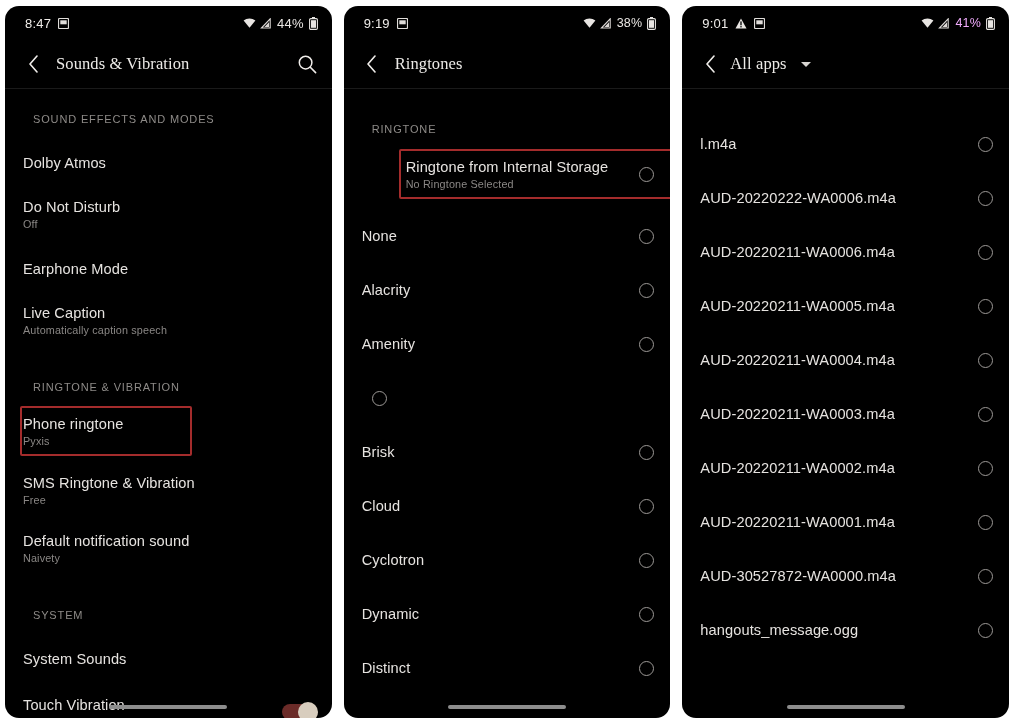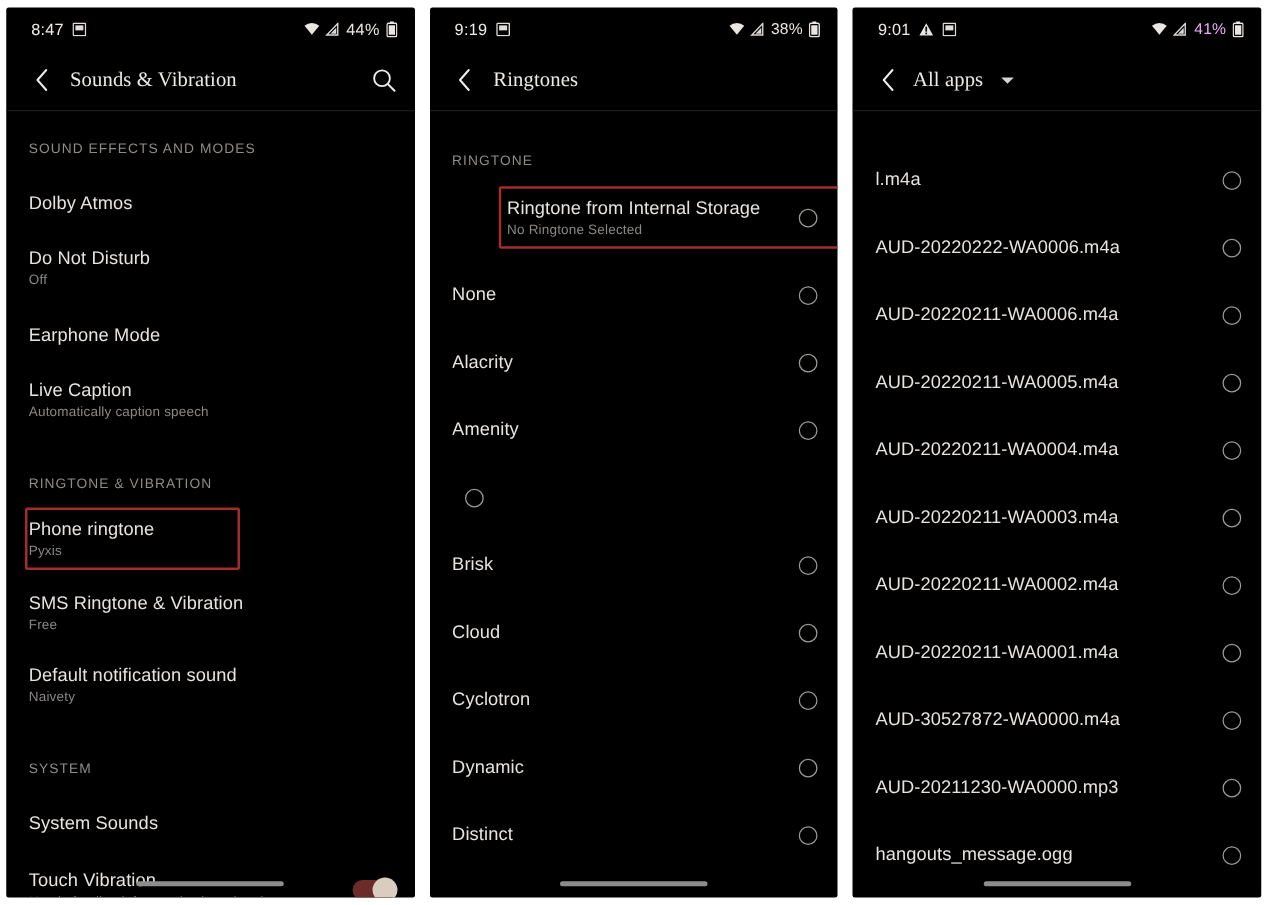--- a/index.html
+++ b/index.html
@@ -16,21 +16,21 @@
     display: flex;
     gap: 12px;
     padding: 6px 5px;
   }
   .phone {
     position: relative;
     background: #000000;
     flex: 1 1 0;
     height: 712px;
     overflow: hidden;
-    border-radius: 2px;
+    border-radius: 14px;
   }
 
   
   .statusbar {
     height: 34px;
     display: flex;
     align-items: center;
     justify-content: space-between;
     padding: 0 14px 0 20px;
     color: #e8e6e3;
@@ -84,21 +84,21 @@
   
   .list {
     position: relative;
     height: calc(712px - 34px - 48px - 1px);
     overflow: hidden;
   }
   .section-label {
     color: #8e8b88;
     font-size: 11px;
     letter-spacing: .85px;
-    padding: 0 0 0 18px;
+    padding: 0 0 0 28px;
   }
   .row {
     position: relative;
     display: flex;
     align-items: center;
     padding: 0 16px 0 18px;
     cursor: pointer;
   }
   .row-texts { flex: 1 1 auto; min-width: 0; }
   .row-title {
@@ -527,26 +527,20 @@
         <div class="radio"></div>
       </div>
       <div class="row" style="height:54px">
         <div class="row-texts">
           <div class="row-title">AUD-30527872-WA0000.m4a</div>
         </div>
         <div class="radio"></div>
       </div>
       <div class="row" style="height:54px">
         <div class="row-texts">
-          <div class="row-title">AUD-20211230-WA0000.mp3</div>
-        </div>
-        <div class="radio"></div>
-      </div>
-      <div class="row" style="height:54px">
-        <div class="row-texts">
           <div class="row-title">hangouts_message.ogg</div>
         </div>
         <div class="radio"></div>
       </div>
     </div>
 
     <div class="home-indicator"></div>
   </div>
 
 </div>

